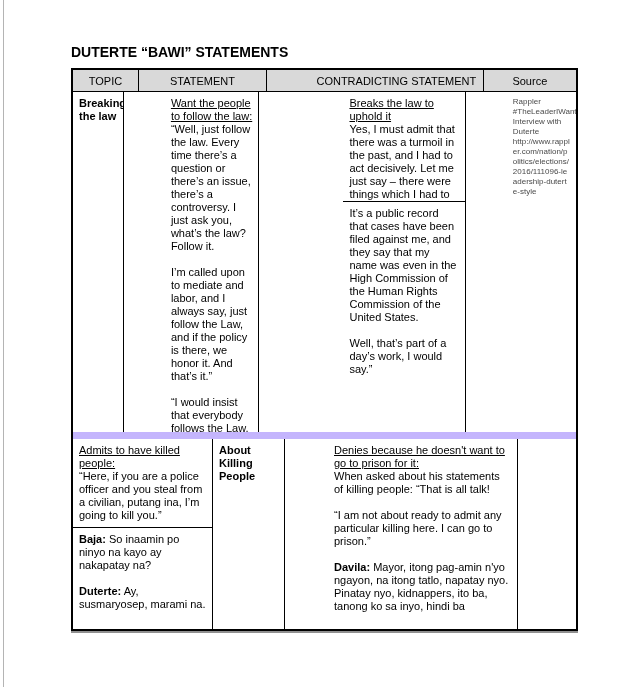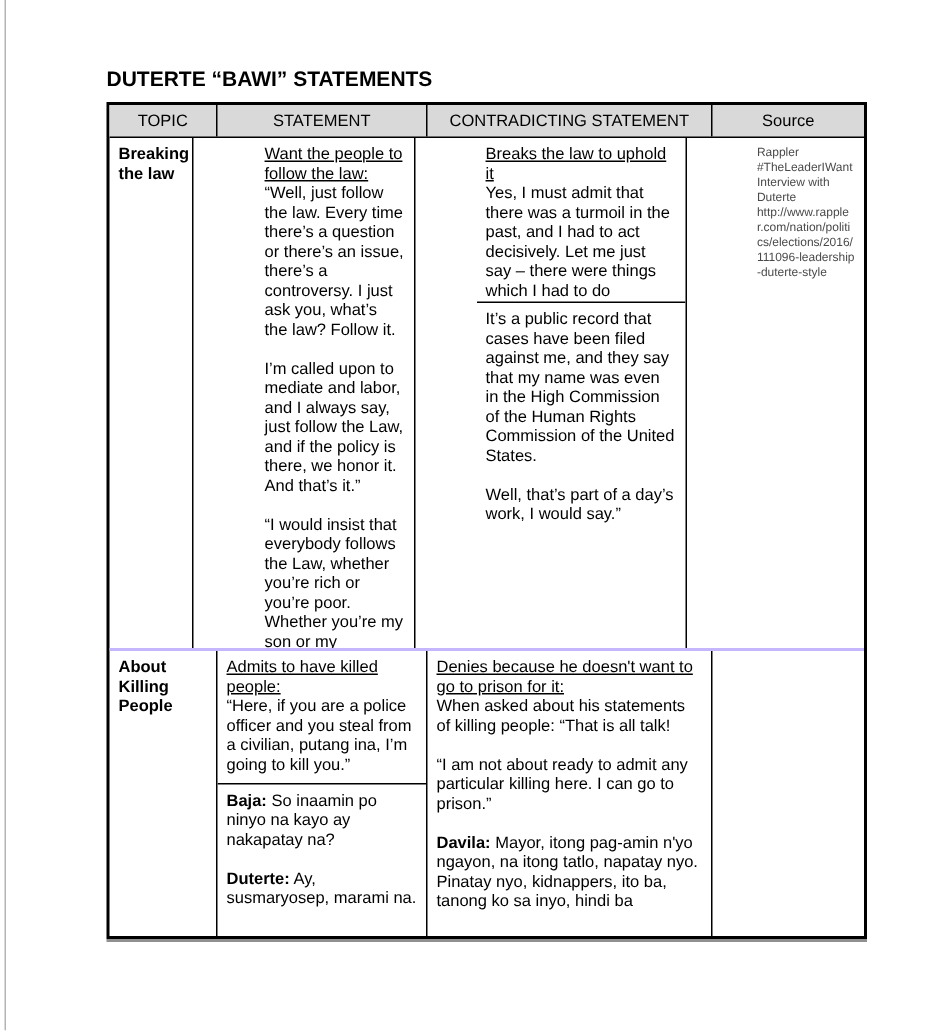--- a/index.html
+++ b/index.html
@@ -15,25 +15,25 @@
   .tbl { width:507px; border:2px solid #000; box-sizing:border-box; background:#fff; }
   .tbl-shadow { width:507px; height:2px; background:#909090; }
 
   .hrow { display:flex; height:21px; background:#d9d9d9; border-bottom:1px solid #000; }
   .hcell {
     display:flex; align-items:center; justify-content:center;
     font-size:11px; font-weight:normal; border-right:1px solid #000;
     box-sizing:border-box; overflow:hidden; white-space:nowrap;
   }
   .brow { display:flex; }
-  .row1 { height:340px; border-bottom:2px solid #c4b5fd;gap:41px; }
+  .row1 { height:340px; border-bottom:7px solid #c4b5fd;gap:41px; }
   .row2 { height:190px; }
   .col1 { width:72px; }
   .col2 { width:140px; }
-  .col3 { width:190px; }
+  .col3 { width:190px;margin-left:43px; }
   .col4 { width:101px; }
   .cell { border-right:1px solid #000; box-sizing:border-box; overflow:hidden; }
   .cell.last, .hcell.last { border-right:none; }
   .pad { padding:5px 6px; }
   .sub { box-sizing:border-box; overflow:hidden; padding:5px 6px; }
   .subdiv { border-bottom:1px solid #000; }
   .sub-r1c3 { height:110px; }
   .sub-r2c2 { height:89px; }
 
   p { margin:0; font-size:11px; line-height:13px; }
@@ -87,39 +87,39 @@
 
       <div class="cell col4 pad src last">
         <div>Rappler</div>
         <div>#TheLeaderIWant</div>
         <div>Interview with Duterte</div>
         <div class="brk">http://www.rappler.com/nation/politics/elections/2016/111096-leadership-duterte-style</div>
       </div>
     </div>
 
     <div class="brow row2">
-      <div class="cell col1 pad">
-        <p class="topic">About Killing People</p>
-      </div>
-
       <div class="cell col2">
         <div class="sub subdiv sub-r2c2">
           <p class="u">Admits to have killed people:</p>
           <p>“Here, if you are a police officer and you steal from a civilian, putang ina, I’m going to kill you.”</p>
         </div>
         <div class="sub">
           <p>
             <b>Baja:</b>
             <span>So inaamin po ninyo na kayo ay nakapatay na?</span>
           </p>
           <p class="gap">
             <b>Duterte:</b>
             <span>Ay, susmaryosep, marami na.</span>
           </p>
         </div>
+      </div>
+
+      <div class="cell col1 pad">
+        <p class="topic">About Killing People</p>
       </div>
 
       <div class="cell col3 pad">
         <p class="u">Denies because he doesn't want to go to prison for it:</p>
         <p>When asked about his statements of killing people: “That is all talk!</p>
         <p class="gap">“I am not about ready to admit any particular killing here. I can go to prison.”</p>
         <p class="gap">
           <b>Davila:</b>
           <span>Mayor, itong pag-amin n'yo ngayon, na itong tatlo, napatay nyo. Pinatay nyo, kidnappers, ito ba, tanong ko sa inyo, hindi ba</span>
         </p>

